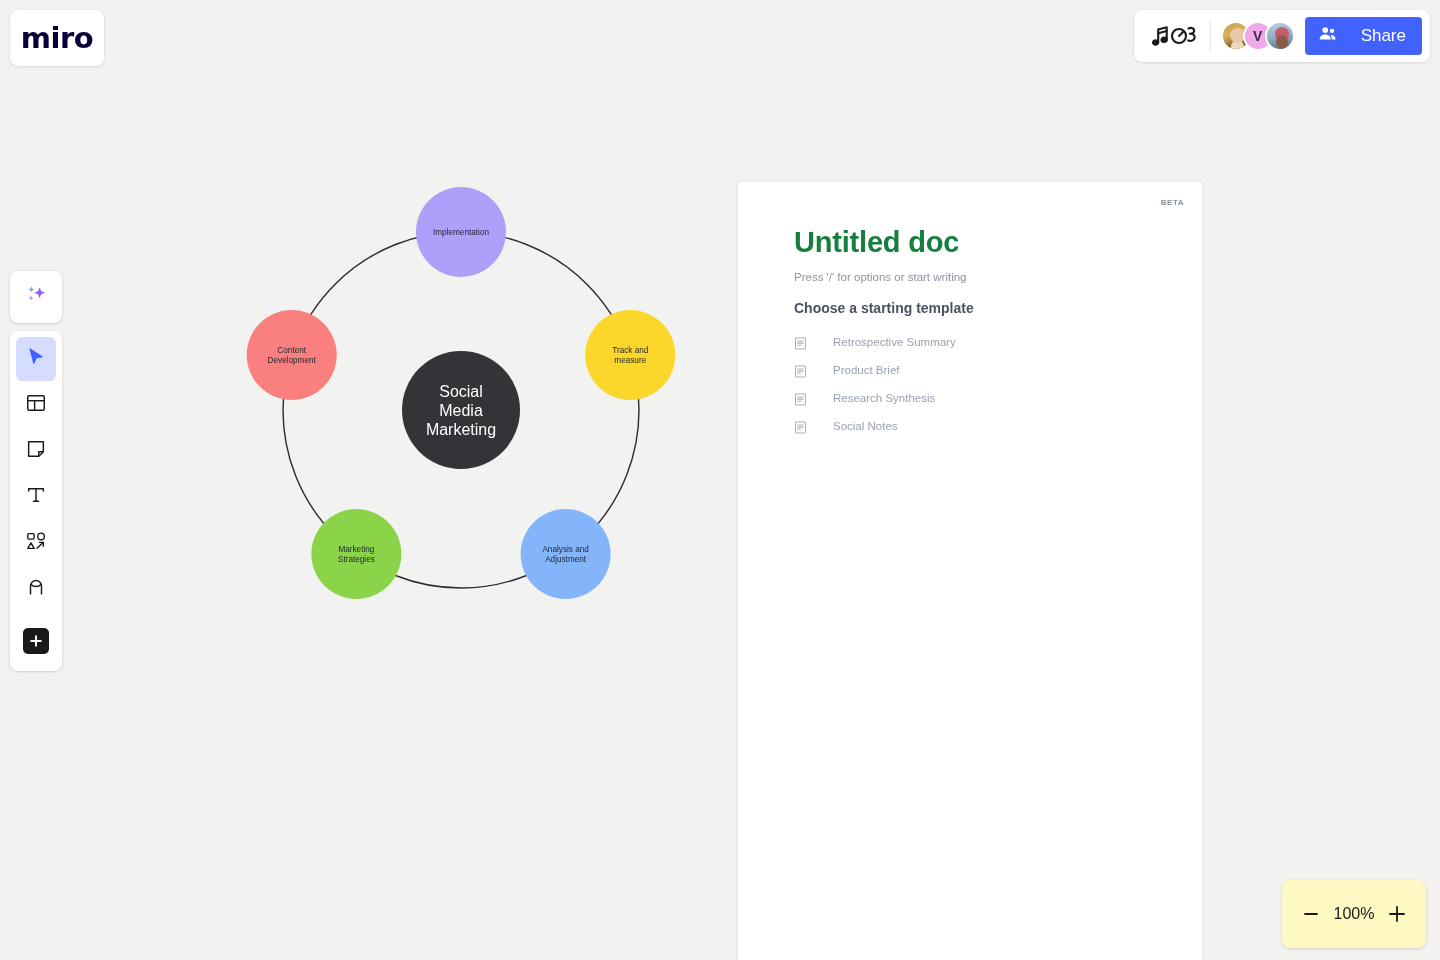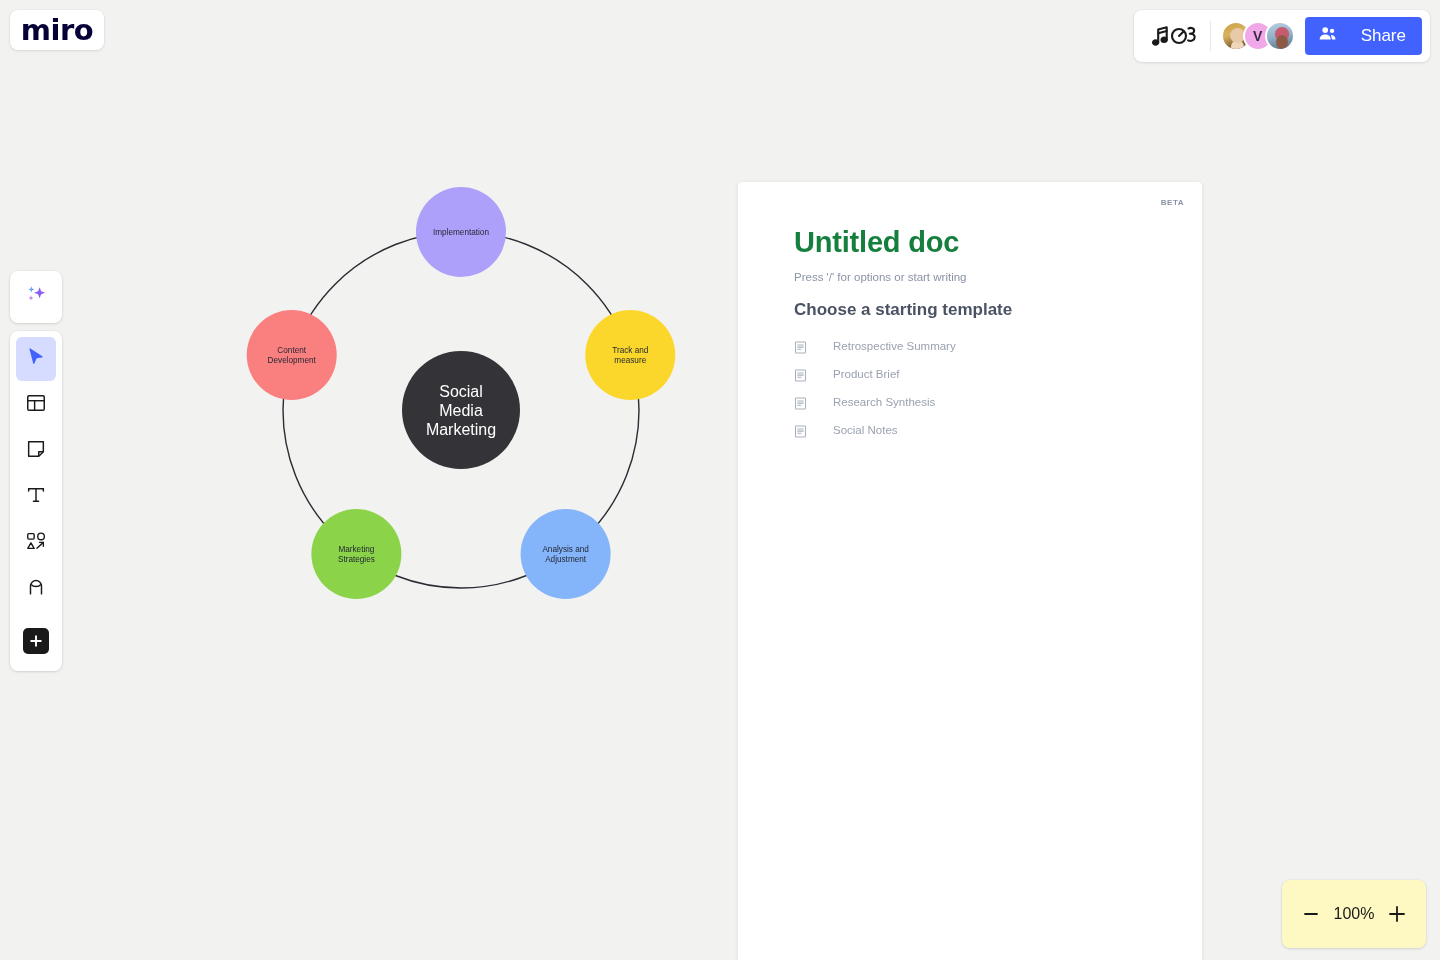--- a/index.html
+++ b/index.html
@@ -13,21 +13,21 @@
   body {
     background: #f2f2f0;
     font-family: "Liberation Sans", sans-serif;
     position: relative;
   }
 
   
   #miro-logo {
     position: absolute;
     left: 10px; top: 10px;
-    width: 94px; height: 40px;
+    width: 94px; height: 56px;
     background: #ffffff;
     border-radius: 8px;
     box-shadow: 0 1px 3px rgba(0,0,0,.10), 0 0 0 1px rgba(0,0,0,.02);
     display: flex; align-items: center; justify-content: center;
   }
   #miro-logo .wordmark {
     font-family: "DejaVu Sans", sans-serif;
     font-size: 29px;
     font-weight: 700;
     letter-spacing: -0.5px;
@@ -166,21 +166,21 @@
     color: #15803d;
     letter-spacing: -0.2px;
   }
   #doc-hint {
     margin-top: 12px;
     font-size: 11.5px;
     color: #8a93a5;
   }
   #doc-subtitle {
     margin-top: 17px;
-    font-size: 17px;
+    font-size: 14px;
     font-weight: 700;
     color: #4b5263;
   }
   .template-list { margin-top: 12px; }
   .template-item {
     display: flex; align-items: center;
     gap: 26px;
     height: 28px;
     cursor: pointer;
   }

